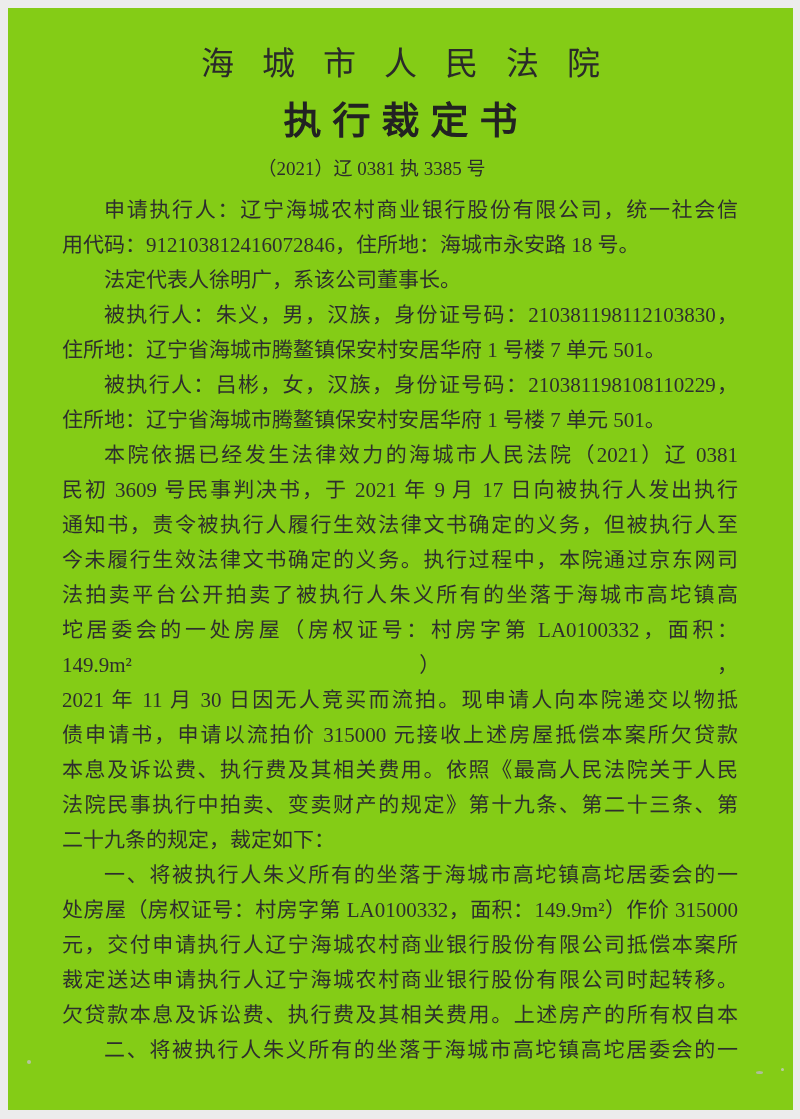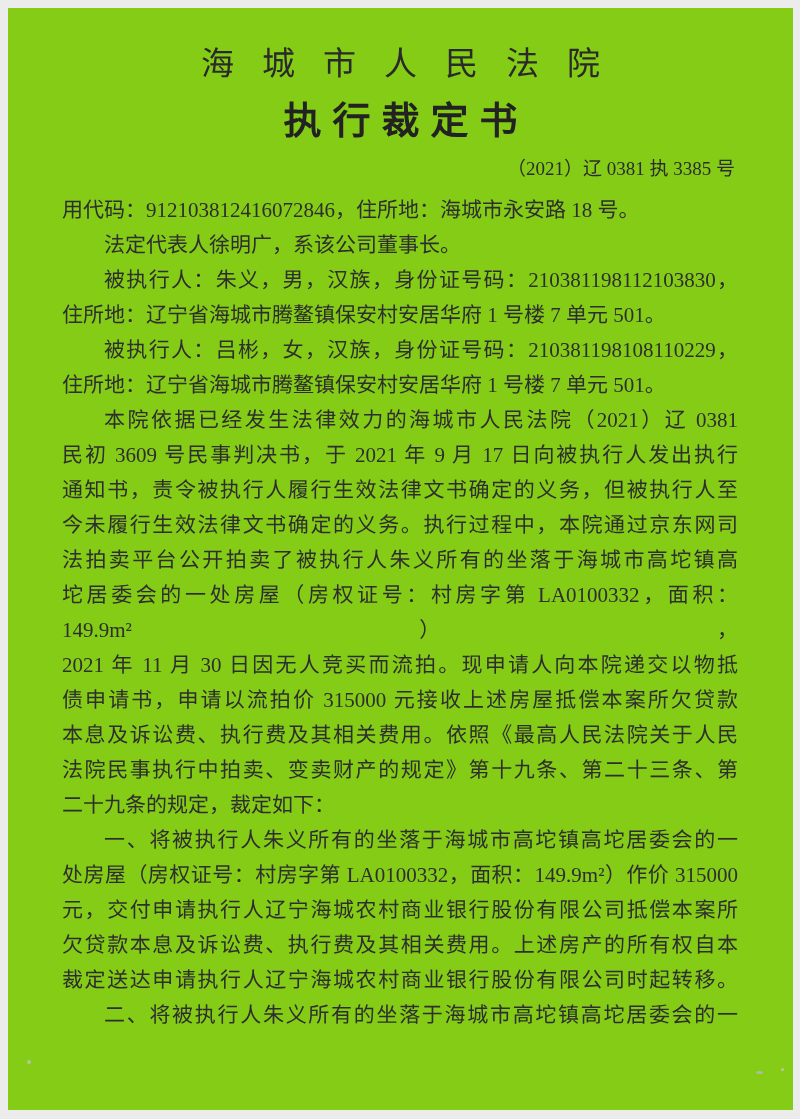--- a/index.html
+++ b/index.html
@@ -35,21 +35,21 @@
     text-align: center;
     font-size: 38px;
     line-height: 44px;
     letter-spacing: 11px;
     padding-left: 11px;
     font-weight: 700;
     color: #222;
   }
   .case-number {
     margin-top: 12px;
-    text-align: right;
+    text-align: center;
     padding-right: 58px;
     font-size: 19px;
     line-height: 28px;
     color: #2c2c2c;
   }
   .body-text {
     margin: 10px 55px 0 54px; 
     font-size: 21px;
     line-height: 35px;
     color: #2e2e2e;
@@ -78,42 +78,43 @@
 <body>
 
 <div class="scan-bg">
   <div class="page">
 
     <div class="court-name">海城市人民法院</div>
     <div class="doc-title">执行裁定书</div>
     <div class="case-number">（2021）辽 0381 执 3385 号</div>
 
     <div class="body-text">
+      <div class="line indent fill">申请执行人：辽宁海城农村商业银行股份有限公司，统一社会信</div>
       <div class="line">用代码：912103812416072846，住所地：海城市永安路 18 号。</div>
       <div class="line indent">法定代表人徐明广，系该公司董事长。</div>
       <div class="line indent fill">被执行人：朱义，男，汉族，身份证号码：210381198112103830，</div>
       <div class="line">住所地：辽宁省海城市腾鳌镇保安村安居华府 1 号楼 7 单元 501。</div>
       <div class="line indent fill">被执行人：吕彬，女，汉族，身份证号码：210381198108110229，</div>
       <div class="line">住所地：辽宁省海城市腾鳌镇保安村安居华府 1 号楼 7 单元 501。</div>
       <div class="line indent fill">本院依据已经发生法律效力的海城市人民法院（2021）辽 0381</div>
       <div class="line fill">民初 3609 号民事判决书，于 2021 年 9 月 17 日向被执行人发出执行</div>
       <div class="line fill">通知书，责令被执行人履行生效法律文书确定的义务，但被执行人至</div>
       <div class="line fill">今未履行生效法律文书确定的义务。执行过程中，本院通过京东网司</div>
       <div class="line fill">法拍卖平台公开拍卖了被执行人朱义所有的坐落于海城市高坨镇高</div>
       <div class="line fill">坨居委会的一处房屋（房权证号：村房字第 LA0100332，面积：149.9m²），</div>
       <div class="line fill">2021 年 11 月 30 日因无人竞买而流拍。现申请人向本院递交以物抵</div>
       <div class="line fill">债申请书，申请以流拍价 315000 元接收上述房屋抵偿本案所欠贷款</div>
       <div class="line fill">本息及诉讼费、执行费及其相关费用。依照《最高人民法院关于人民</div>
       <div class="line fill">法院民事执行中拍卖、变卖财产的规定》第十九条、第二十三条、第</div>
       <div class="line">二十九条的规定，裁定如下：</div>
       <div class="line indent fill">一、将被执行人朱义所有的坐落于海城市高坨镇高坨居委会的一</div>
       <div class="line fill">处房屋（房权证号：村房字第 LA0100332，面积：149.9m²）作价 315000</div>
       <div class="line fill">元，交付申请执行人辽宁海城农村商业银行股份有限公司抵偿本案所</div>
+      <div class="line fill">裁定送达申请执行人辽宁海城农村商业银行股份有限公司时起转移。</div>
       <div class="line fill">欠贷款本息及诉讼费、执行费及其相关费用。上述房产的所有权自本</div>
-      <div class="line fill">裁定送达申请执行人辽宁海城农村商业银行股份有限公司时起转移。</div>
       <div class="line indent fill">二、将被执行人朱义所有的坐落于海城市高坨镇高坨居委会的一</div>
     </div>
 
     <div class="speck speck-a"></div>
     <div class="speck speck-b"></div>
     <div class="speck speck-c"></div>
 
   </div>
 </div>
 

